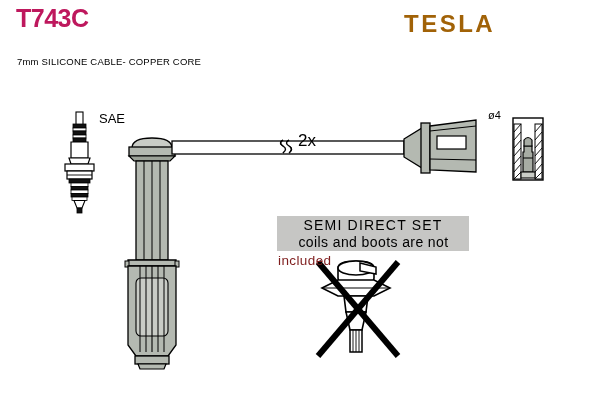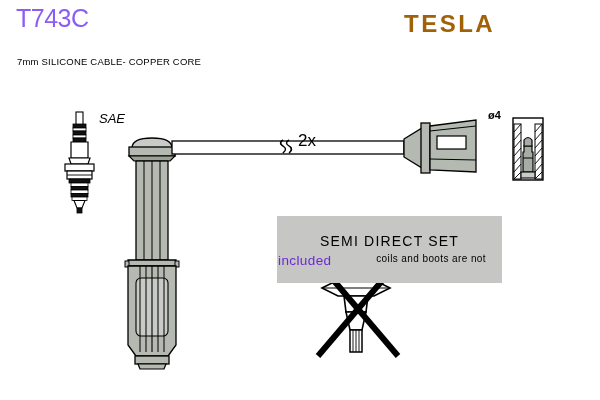--- a/index.html
+++ b/index.html
@@ -23,24 +23,24 @@
     height: 400px;
     background: #ffffff;
   }
 
   
   #part-number {
     position: absolute;
     left: 16px;
     top: 6px;
     font-size: 25px;
-    font-weight: normal;
+    font-weight: bold;
     letter-spacing: -0.5px;
     line-height: 1;
-    color: #8b5cf6;
+    color: #be185d;
     white-space: nowrap;
   }
   #part-description {
     position: absolute;
     left: 17px;
     top: 36px;
     font-size: 9.5px;
     letter-spacing: 0.2px;
     line-height: 1;
     color: #000;
@@ -68,61 +68,61 @@
   }
 
   
   .callout {
     position: absolute;
     font-size: 13px;
     line-height: 1;
     color: #000;
     white-space: nowrap;
   }
-  #label-sae   { left: 99px;  top: 112px; font-size: 13px; font-style: italic; }
+  #label-sae   { left: 99px;  top: 112px; font-size: 13px; }
   #label-qty   { left: 298px; top: 100px; font-size: 17px; margin-top: 32px; }
-  #label-dia   { left: 488px; top: 110px; font-size: 11px; font-weight: bold; }
+  #label-dia   { left: 488px; top: 110px; font-size: 11px; font-weight: normal; }
 
   
   #notice {
     position: absolute;
     left: 277px;
     top: 216px;
-    width: 225px;
+    width: 192px;
     background: #c6c6c4;
-    padding: 16px;
+    padding: 0;
     box-sizing: border-box;
   }
   #notice-line-1 {
     display: block;
     text-align: center;
     font-size: 14px;
     line-height: 18px;
     letter-spacing: 1.2px;
     color: #000;
     white-space: nowrap;
   }
   #notice-line-2 {
     display: block;
-    text-align: right;
-    font-size: 10px;
+    text-align: center;
+    font-size: 14px;
     line-height: 17px;
     letter-spacing: 0.4px;
     color: #000;
     white-space: nowrap;
     padding-left: 1px;
   }
   #notice-line-3 {
     position: absolute;
     left: 278px;
     top: 252px;
     font-size: 13.5px;
     line-height: 17px;
     letter-spacing: 0.4px;
-    color: #6d28d9;
+    color: #7f1d1d;
     white-space: nowrap;
     background: transparent;
     text-align: center;
   }
 </style>
 </head>
 <body>
 
 <div id="sheet">
 

